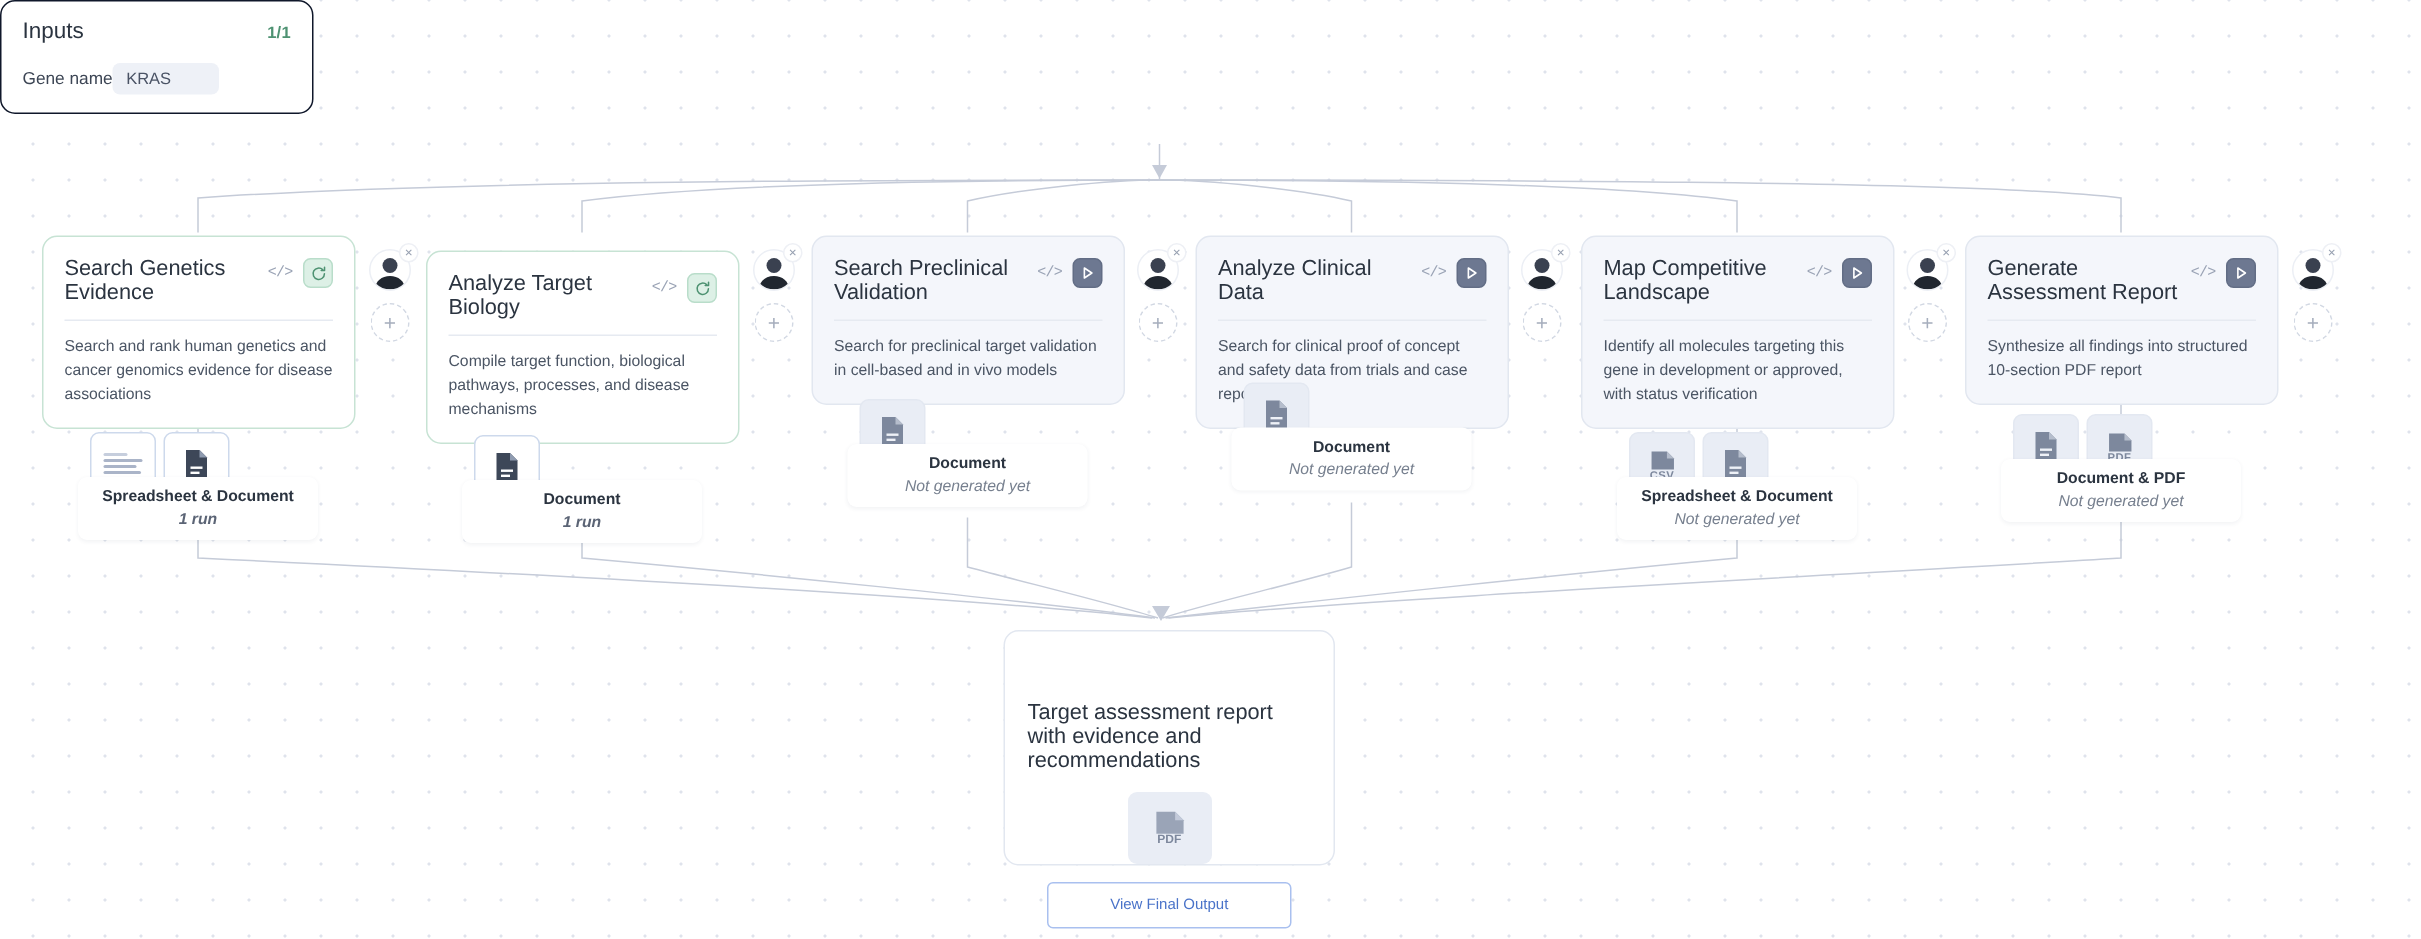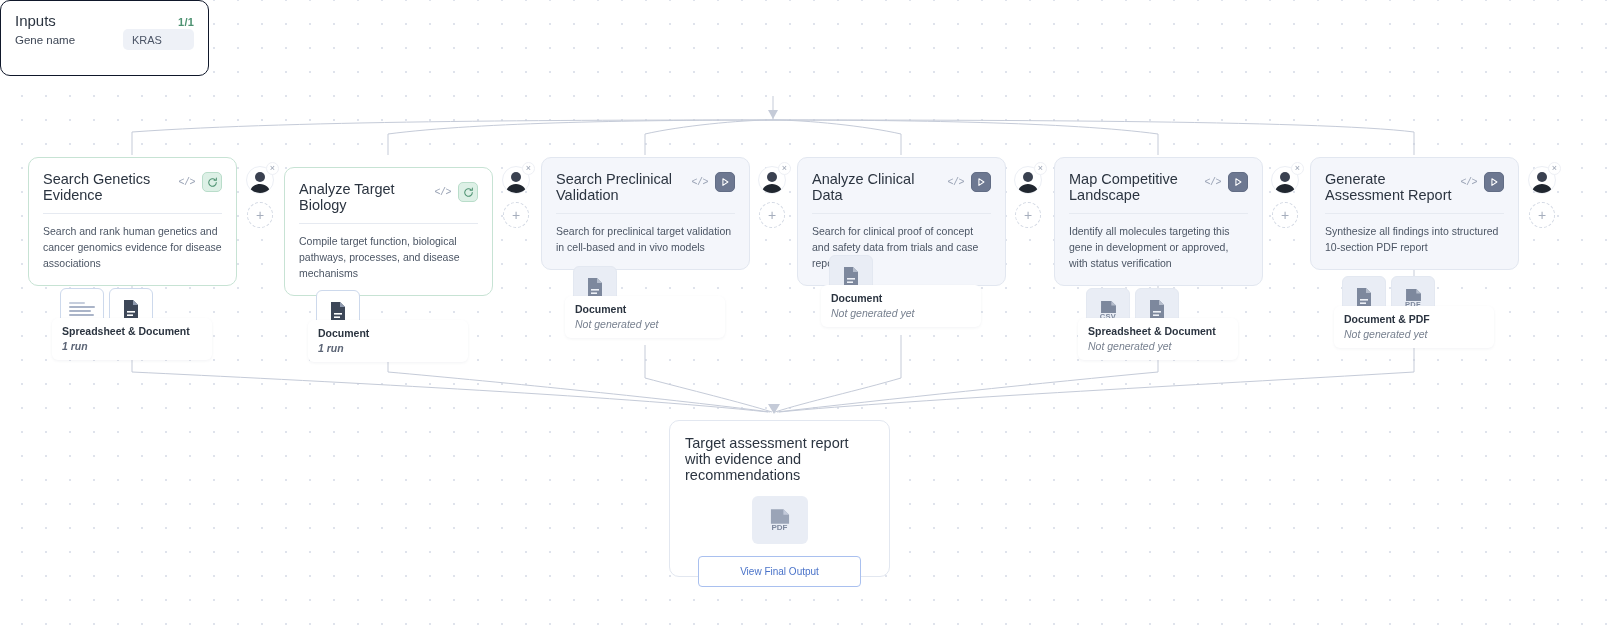--- a/index.html
+++ b/index.html
@@ -58,23 +58,23 @@
     color: #2b3440;
     font-weight: 400;
   }
   .inputs-count {
     font-size: 11px;
     font-weight: bold;
     color: #4e9272;
     letter-spacing: .2px;
   }
   .inputs-row {
+    margin-top: 13px;
     display: flex;
     align-items: center;
-    justify-content: space-between;
   }
   .inputs-label {
     font-size: 11.5px;
     color: #3d4655;
   }
   .inputs-value {
     width: 71px;
     height: 21px;
     background: #eef1f7;
     border-radius: 5px;
@@ -224,20 +224,21 @@
     letter-spacing: .3px;
   }
   .out-label {
     margin-top: -14px;
     background: #ffffff;
     border-radius: 6px;
     padding: 7px 10px 8px 10px;
     width: 160px;
     position: relative;
     box-shadow: 0 1px 3px rgba(40,50,80,.06);
+    text-align: center;
   }
   .out-name {
     font-size: 10.5px;
     font-weight: bold;
     color: #2b3440;
     white-space: nowrap;
   }
   .out-status {
     font-size: 10.5px;
     font-style: italic;
@@ -271,20 +272,21 @@
     height: 157px;
     background: #ffffff;
     border: 1px solid #e2e7f0;
     border-radius: 10px;
     padding: 14px 15px 0 15px;
   }
   .final-title {
     font-size: 14.5px;
     line-height: 16px;
     color: #2b3440;
+    margin-top: 32px;
   }
   .final-thumb {
     margin: 13px auto 0 auto;
     width: 56px; height: 48px;
     border-radius: 6px;
     background: #e9edf5;
     display: flex; align-items: center; justify-content: center;
     flex-direction: column;
   }
   .final-thumb .ext {

